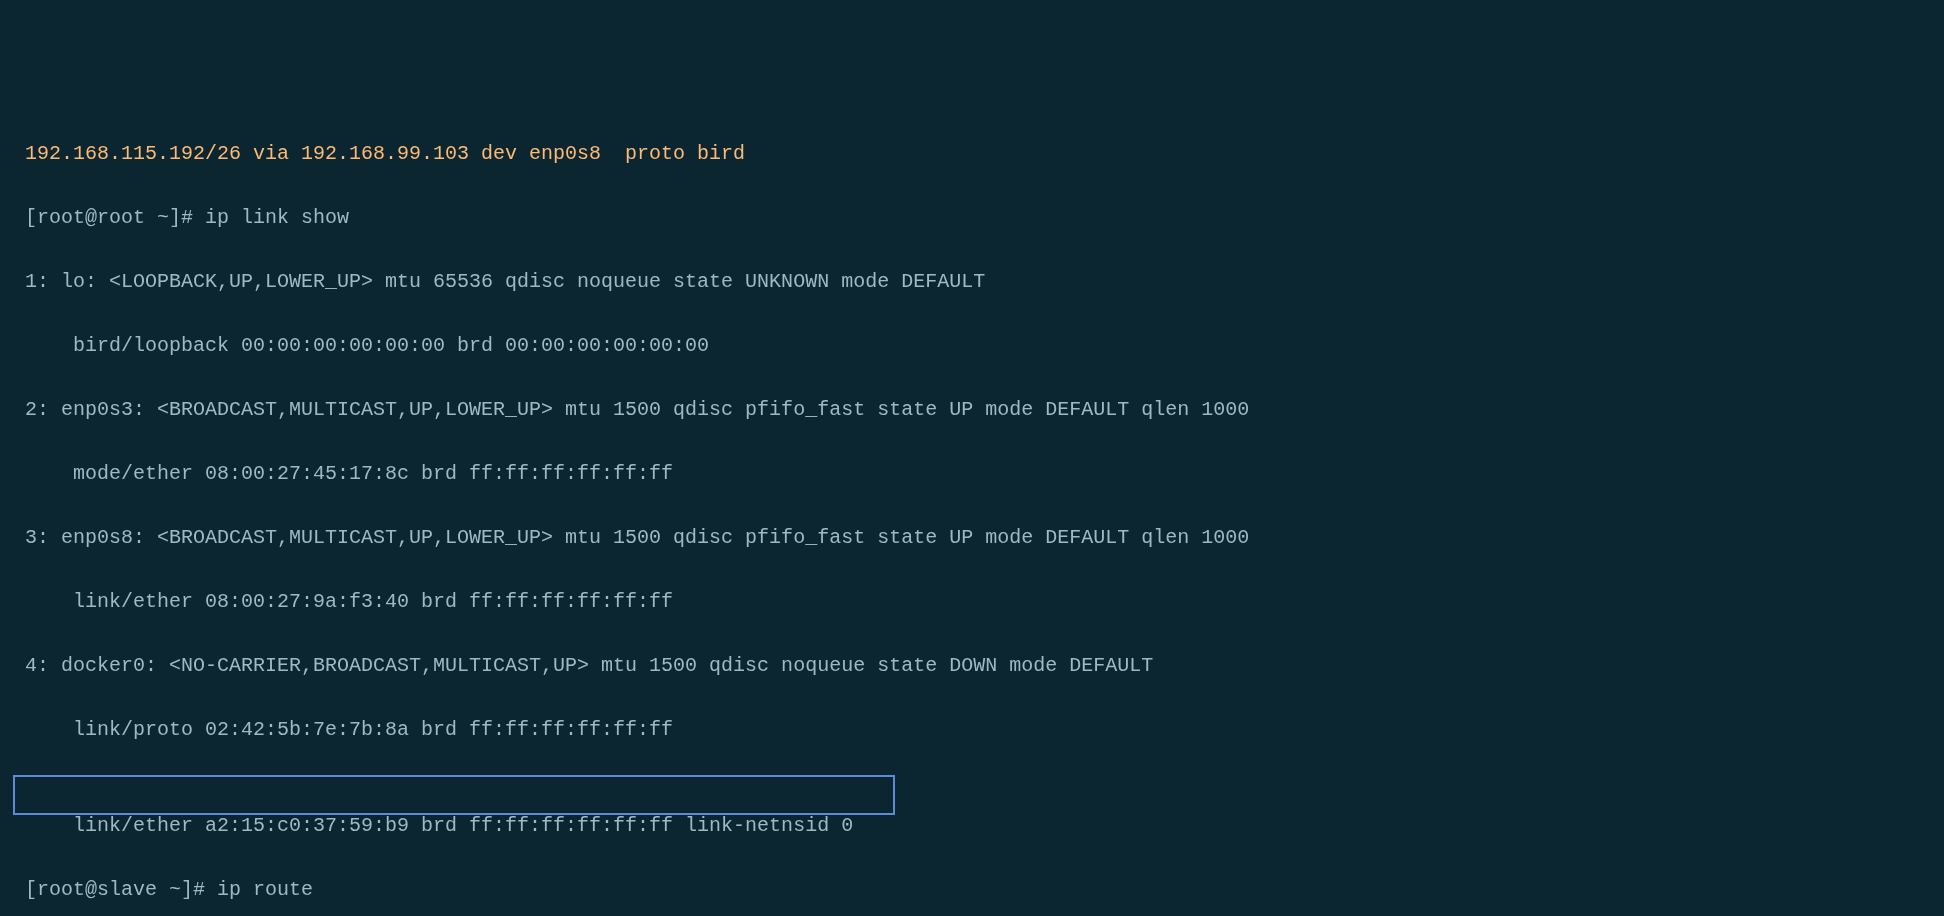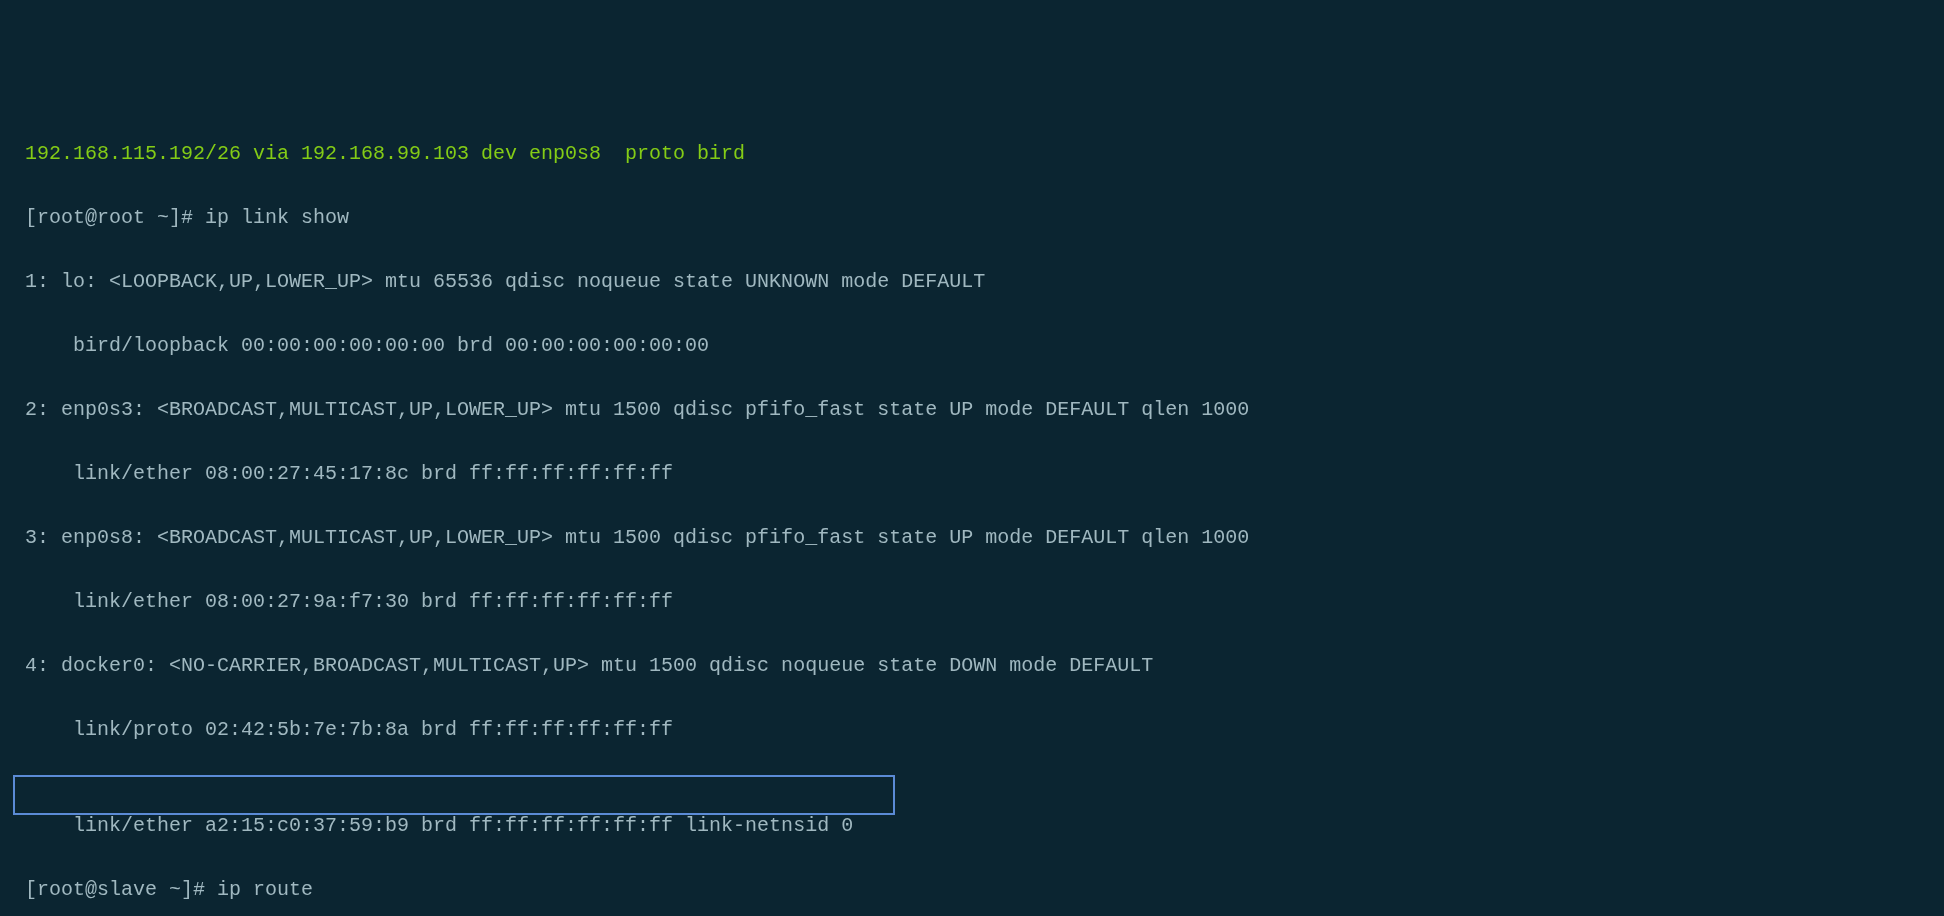--- a/index.html
+++ b/index.html
@@ -6,21 +6,21 @@
       margin: 0;
       padding: 10px 25px;
       background-color: #0b2531;
       font-family: 'Menlo', 'Consolas', 'Courier New', monospace;
       font-size: 20px;
       color: #a0b8c0;
       white-space: pre;
       line-height: 1.6;
     }
     .dim {
-      color: #84cc16;
+      color: #fdba74;
     }
     .line {
       position: relative;
     }
     .box1 {
       position: absolute;
       left: -12px;
       top: -3px;
       width: 878px;
       height: 36px;
@@ -31,23 +31,23 @@
 </head>
 <body>
 
 
 
 <div class="line dim"><span>192.168.115.192/26 via 192.168.99.103 dev enp0s8  proto bird</span></div>
 <div class="line"><span>[root@root ~]# ip link show</span></div>
 <div class="line"><span>1: lo: &lt;LOOPBACK,UP,LOWER_UP&gt; mtu 65536 qdisc noqueue state UNKNOWN mode DEFAULT</span></div>
 <div class="line"><span>    bird/loopback 00:00:00:00:00:00 brd 00:00:00:00:00:00</span></div>
 <div class="line"><span>2: enp0s3: &lt;BROADCAST,MULTICAST,UP,LOWER_UP&gt; mtu 1500 qdisc pfifo_fast state UP mode DEFAULT qlen 1000</span></div>
-<div class="line"><span>    link/ether 08:00:27:45:17:8c brd ff:ff:ff:ff:ff:ff</span></div>
+<div class="line"><span>    mode/ether 08:00:27:45:17:8c brd ff:ff:ff:ff:ff:ff</span></div>
 <div class="line"><span>3: enp0s8: &lt;BROADCAST,MULTICAST,UP,LOWER_UP&gt; mtu 1500 qdisc pfifo_fast state UP mode DEFAULT qlen 1000</span></div>
-<div class="line"><span>    link/ether 08:00:27:9a:f7:30 brd ff:ff:ff:ff:ff:ff</span></div>
+<div class="line"><span>    link/ether 08:00:27:9a:f3:40 brd ff:ff:ff:ff:ff:ff</span></div>
 <div class="line"><span>4: docker0: &lt;NO-CARRIER,BROADCAST,MULTICAST,UP&gt; mtu 1500 qdisc noqueue state DOWN mode DEFAULT</span></div>
 <div class="line"><span>    link/proto 02:42:5b:7e:7b:8a brd ff:ff:ff:ff:ff:ff</span></div>
 <div class="line"><span class="box1"></span></div>
 <div class="line"><span>    link/ether a2:15:c0:37:59:b9 brd ff:ff:ff:ff:ff:ff link-netnsid 0</span></div>
 <div class="line"><span>[root@slave ~]# ip route</span></div>
 
 
 
 
 

